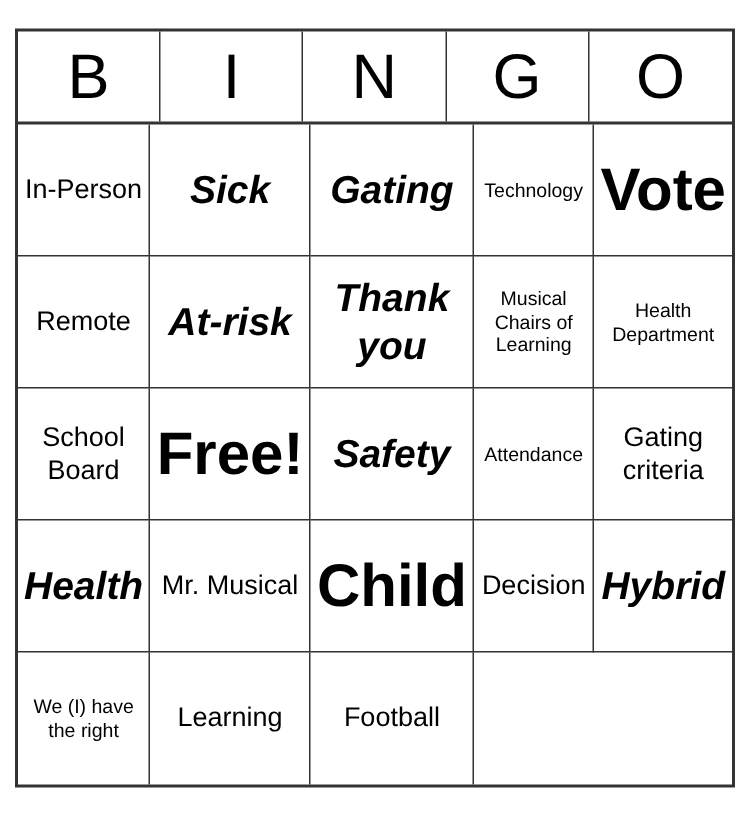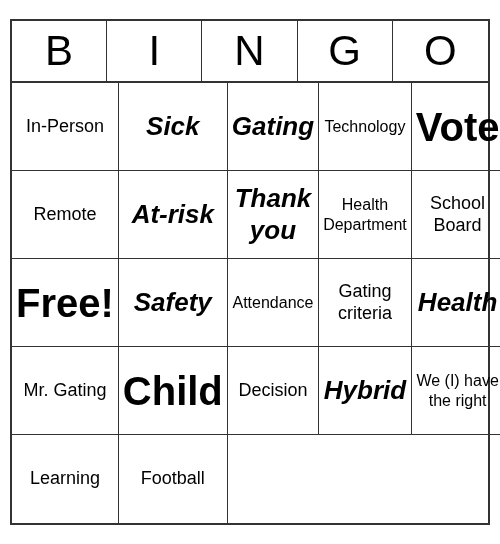--- a/index.html
+++ b/index.html
@@ -59,21 +59,21 @@
     .size-large {
       font-size: 26px;
       font-weight: bold;
       font-style: italic;
     }
     .size-medium {
       font-size: 18px;
       font-weight: normal;
     }
     .size-small {
-      font-size: 16px;
+      font-size: 13px;
       font-weight: normal;
     }
     .size-xlarge {
       font-size: 40px;
       font-weight: bold;
     }
   </style>
 </head>
 <body>
 
@@ -104,20 +104,23 @@
       <div class="bingo-cell">
         <span class="cell-text size-medium">Remote</span>
       </div>
       <div class="bingo-cell">
         <span class="cell-text size-large">At-risk</span>
       </div>
       <div class="bingo-cell">
         <span class="cell-text size-large">Thank you</span>
       </div>
       <div class="bingo-cell">
+        <span class="cell-text size-small">Musical Chairs of Learning</span>
+      </div>
+      <div class="bingo-cell">
         <span class="cell-text size-small">Health Department</span>
       </div>
       <div class="bingo-cell">
         <span class="cell-text size-medium">School Board</span>
       </div>
       <div class="bingo-cell">
         <span class="cell-text size-xlarge">Free!</span>
       </div>
       <div class="bingo-cell">
         <span class="cell-text size-large">Safety</span>
@@ -125,21 +128,21 @@
       <div class="bingo-cell">
         <span class="cell-text size-small">Attendance</span>
       </div>
       <div class="bingo-cell">
         <span class="cell-text size-medium">Gating criteria</span>
       </div>
       <div class="bingo-cell">
         <span class="cell-text size-large">Health</span>
       </div>
       <div class="bingo-cell">
-        <span class="cell-text size-medium">Mr. Gating</span>
+        <span class="cell-text size-medium">Mr. Musical</span>
       </div>
       <div class="bingo-cell">
         <span class="cell-text size-xlarge">Child</span>
       </div>
       <div class="bingo-cell">
         <span class="cell-text size-medium">Decision</span>
       </div>
       <div class="bingo-cell">
         <span class="cell-text size-large">Hybrid</span>
       </div>

